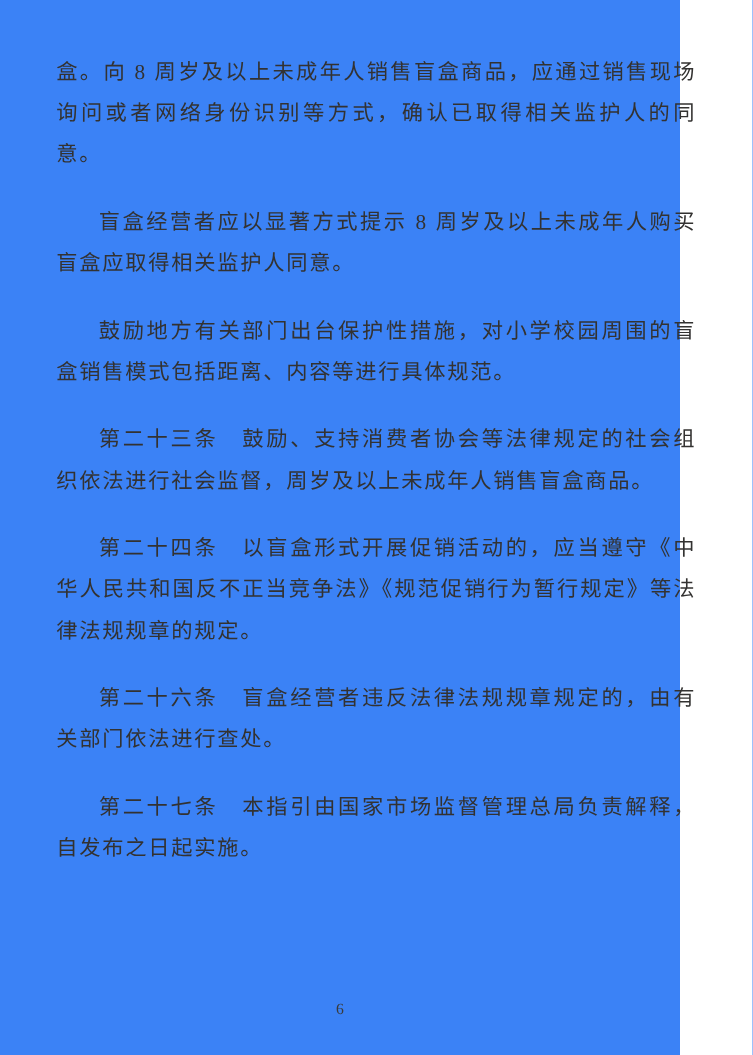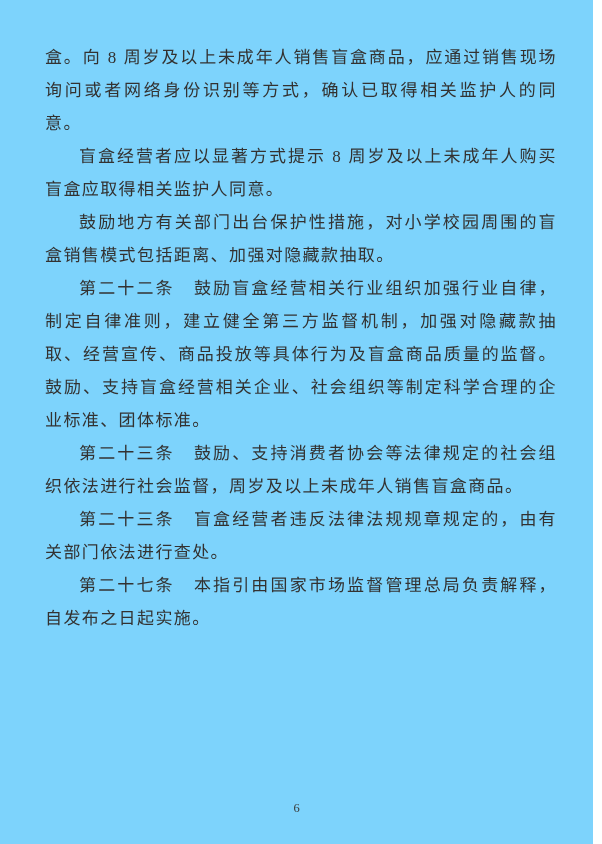--- a/index.html
+++ b/index.html
@@ -8,43 +8,44 @@
     padding: 0;
   }
   body {
     width: 602px;
     height: 844px;
     background: #ffffff;
     overflow: hidden;
   }
   .page {
     position: relative;
-    width: 593px;
+    width: 544px;
     height: 844px;
-    background: #7dd3fc;
+    background: #3b82f6;
     font-family: "Liberation Serif", "DejaVu Serif", serif;
   }
   .doc-body {
     position: absolute;
     top: 41px;
     left: 45px;
     width: 512px;
     color: #333231;
     font-size: 17px;
     line-height: 33px;
     letter-spacing: 1.4px;
     text-align: justify;
     text-justify: inter-ideograph;
   }
   .doc-body p {
     margin: 0;
     padding: 0;
   }
   .doc-body p.indent {
     text-indent: 2em;
+    margin-top: 21px;
   }
   .page-footer {
     position: absolute;
     left: 0;
     right: 0;
     top: 798px;
     text-align: center;
   }
   .page-number {
     font-family: "Liberation Serif", "DejaVu Serif", serif;
@@ -54,24 +55,24 @@
   }
 </style>
 </head>
 <body>
 
 <div class="page">
 
   <div class="doc-body">
     <p>盒。向 8 周岁及以上未成年人销售盲盒商品，应通过销售现场询问或者网络身份识别等方式，确认已取得相关监护人的同意。</p>
     <p class="indent">盲盒经营者应以显著方式提示 8 周岁及以上未成年人购买盲盒应取得相关监护人同意。</p>
-    <p class="indent">鼓励地方有关部门出台保护性措施，对小学校园周围的盲盒销售模式包括距离、加强对隐藏款抽取。</p>
-    <p class="indent">第二十二条　鼓励盲盒经营相关行业组织加强行业自律，制定自律准则，建立健全第三方监督机制，加强对隐藏款抽取、经营宣传、商品投放等具体行为及盲盒商品质量的监督。鼓励、支持盲盒经营相关企业、社会组织等制定科学合理的企业标准、团体标准。</p>
+    <p class="indent">鼓励地方有关部门出台保护性措施，对小学校园周围的盲盒销售模式包括距离、内容等进行具体规范。</p>
     <p class="indent">第二十三条　鼓励、支持消费者协会等法律规定的社会组织依法进行社会监督，周岁及以上未成年人销售盲盒商品。</p>
-    <p class="indent">第二十三条　盲盒经营者违反法律法规规章规定的，由有关部门依法进行查处。</p>
+    <p class="indent">第二十四条　以盲盒形式开展促销活动的，应当遵守《中华人民共和国反不正当竞争法》《规范促销行为暂行规定》等法律法规规章的规定。</p>
+    <p class="indent">第二十六条　盲盒经营者违反法律法规规章规定的，由有关部门依法进行查处。</p>
     <p class="indent">第二十七条　本指引由国家市场监督管理总局负责解释，自发布之日起实施。</p>
   </div>
 
   <div class="page-footer">
     <span class="page-number">6</span>
   </div>
 
 </div>
 
 </body></html>

